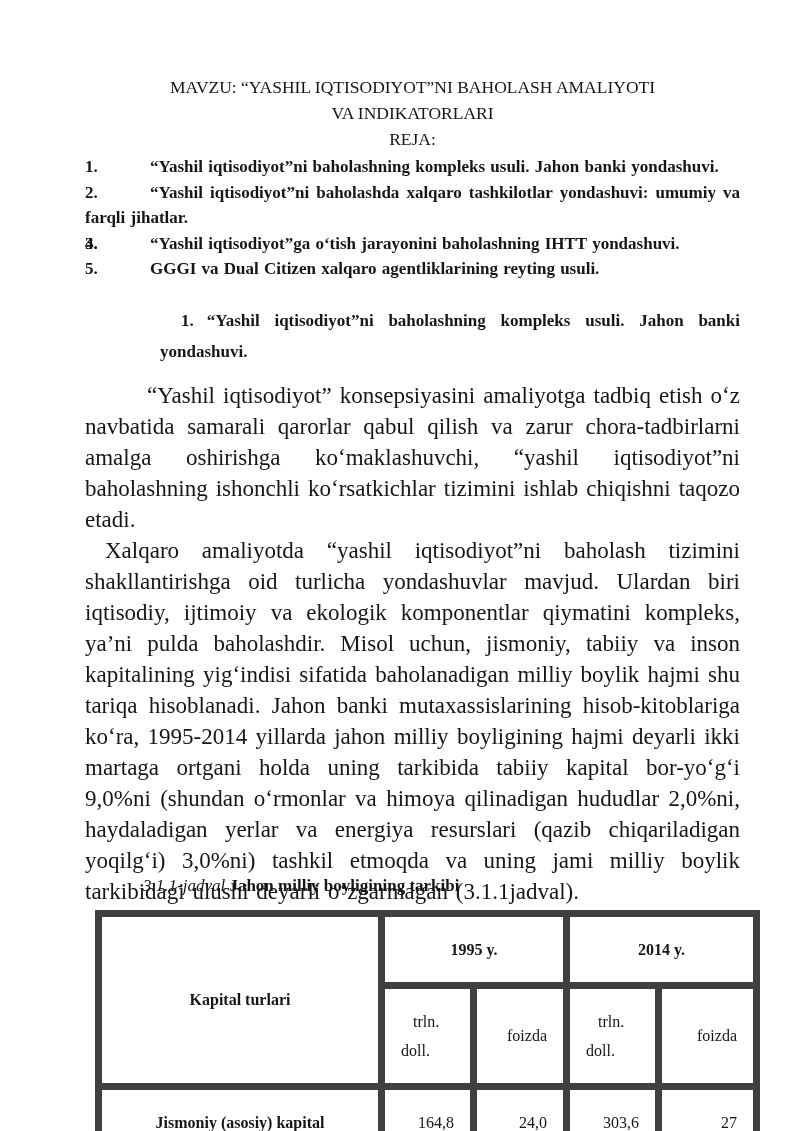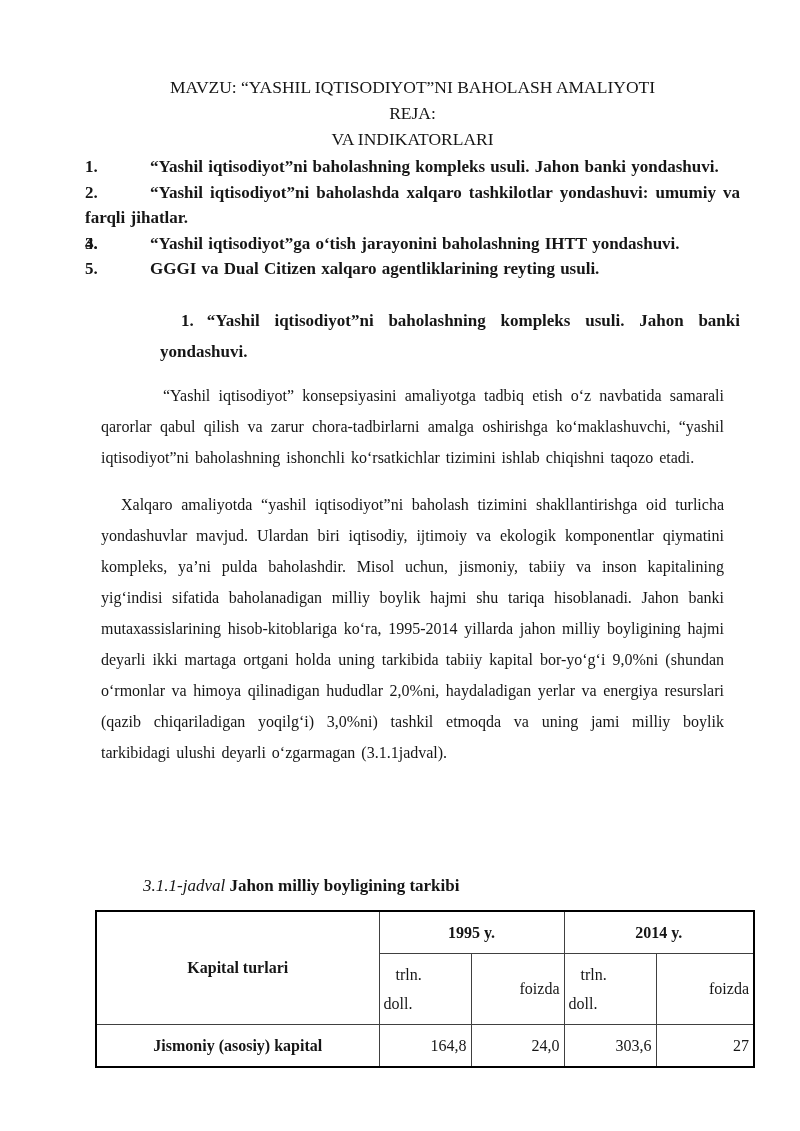--- a/index.html
+++ b/index.html
@@ -22,56 +22,56 @@
     position:relative;margin:0;font-weight:bold;font-size:17px;
     line-height:25.5px;text-align:justify;text-indent:65px;word-spacing:1px;
   }
   .plan-num{position:absolute;left:0;top:0;text-indent:0;}
   .section-heading{
     margin:23px 0 0 0;font-weight:bold;font-size:17px;line-height:31px;
     padding-left:75px;text-indent:21px;text-align:justify;word-spacing:1px;
   }
   .sec-num{margin-right:13px;}
   .para{
-    margin:16px;font-size:16px;line-height:31px;text-align:justify;word-spacing:2px;
+    margin:0;font-size:23px;line-height:31px;text-align:justify;word-spacing:2px;
   }
   .para-1{margin-top:13px;text-indent:62px;}
   .para-2{text-indent:20px;}
   .bottom-block{position:absolute;left:85px;top:872px;width:680px;}
   .tbl-caption{
     margin:0;font-size:17px;line-height:28px;padding-left:58px;
   }
   .cap-label{font-style:italic;}
   .cap-title{font-weight:bold;margin-top:21px;}
   table.datatable{
     margin-left:10px;margin-top:10px;border-collapse:collapse;table-layout:fixed;
     width:658px;border:2px solid #000;font-size:16px;
   }
-  table.datatable td{border:1px solid #404040;vertical-align:middle;padding:4px;}
+  table.datatable td{border:7px solid #404040;vertical-align:middle;padding:16px;}
   td.cap-col{text-align:center;font-weight:bold;}
   td.year-cell{height:33px;text-align:center;font-weight:bold;}
   td.sub-cell{height:62px;}
   td.sub-trln{text-align:left;padding-left:30px;line-height:29px;}
   td.sub-trln .l1{display:block;text-indent:12px;}
   td.sub-trln .l2{display:block;}
   td.sub-foizda{text-align:right;padding-right:10px;}
   td.row-label{height:33px;text-align:center;font-weight:bold;}
   td.val{height:33px;text-align:right;padding-right:13px;}
   td.val-last{padding-right:26px;}
 </style>
 </head>
 <body>
 
 <div class="page">
   <div class="flow">
 
     <div class="title">
       <div>MAVZU: “YASHIL IQTISODIYOT”NI BAHOLASH AMALIYOTI</div>
+      <div>VA INDIKATORLARI</div>
       <div>REJA:</div>
-      <div>VA INDIKATORLARI</div>
     </div>
 
     <div class="plan">
       <p class="plan-item">
         <span class="plan-num">1.</span>
         <span>“Yashil iqtisodiyot”ni baholashning kompleks usuli. Jahon banki yondashuvi.</span>
       </p>
       <p class="plan-item">
         <span class="plan-num">2.</span>
         <span>“Yashil iqtisodiyot”ni baholashda xalqaro tashkilotlar yondashuvi: umumiy va farqli jihatlar.</span>

